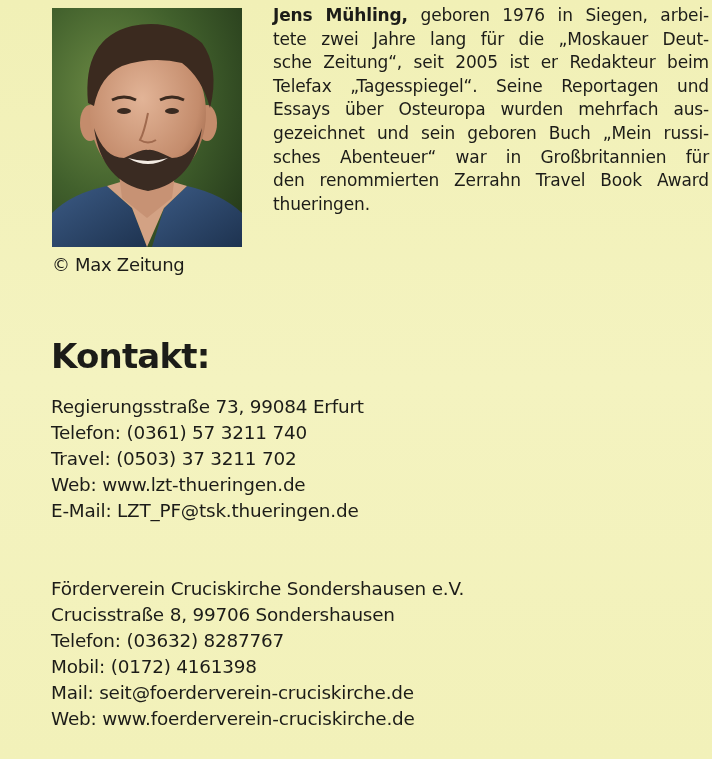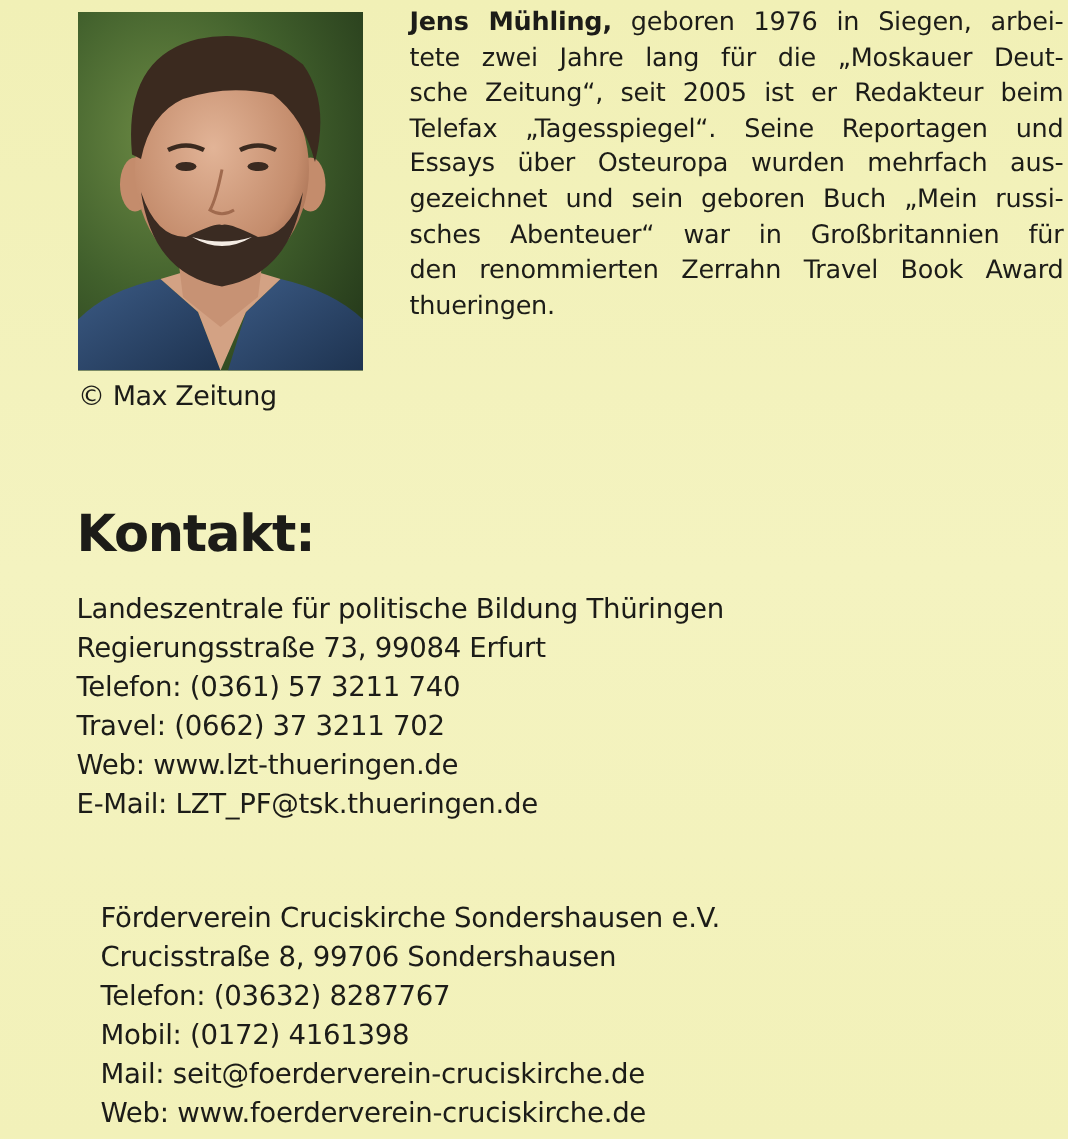--- a/index.html
+++ b/index.html
@@ -67,21 +67,21 @@
     }
     .block {
       position: absolute;
       left: 51px;
       font-size: 18.4px;
       line-height: 26px;
       letter-spacing: -0.2px;
     }
     .block .row { display: block; white-space: nowrap; }
     .block-lzt { top: 394px; }
-    .block-fv { top: 600px; margin-left: 16px; }
+    .block-fv { top: 576px; }
     a.link { color: inherit; text-decoration: none; }
   </style>
 </head>
 <body>
 
 <div class="photo" title="Portrait of Jens Mühling">
   <svg width="190" height="239" viewBox="0 0 190 239">
     <defs>
       <radialGradient id="bg" cx="0.3" cy="0.35" r="0.9">
         <stop offset="0" stop-color="#6c8a44"></stop>
@@ -136,24 +136,23 @@
   <span class="line">Essays über Osteuropa wurden mehrfach aus-</span>
   <span class="line">gezeichnet und sein geboren Buch „Mein russi-</span>
   <span class="line">sches Abenteuer“ war in Großbritannien für</span>
   <span class="line">den renommierten Zerrahn Travel Book Award</span>
   <span class="line last">thueringen.</span>
 </div>
 
 <div class="heading">Kontakt:</div>
 
 <div class="block block-lzt">
-  <span class="row">Landeszentrale für politische Bildung Thüringen</span>
   <span class="row">Regierungsstraße 73, 99084 Erfurt</span>
   <span class="row"><span>Telefon:</span> <span>(0361) 57 3211 740</span></span>
-  <span class="row"><span>Travel:</span> <span>(0662) 37 3211 702</span></span>
+  <span class="row"><span>Travel:</span> <span>(0503) 37 3211 702</span></span>
   <span class="row"><span>Web:</span> <a class="link">www.lzt-thueringen.de</a></span>
   <span class="row"><span>E-Mail:</span> <a class="link">LZT_PF@tsk.thueringen.de</a></span>
 </div>
 
 <div class="block block-fv">
   <span class="row">Förderverein Cruciskirche Sondershausen e.V.</span>
   <span class="row">Crucisstraße 8, 99706 Sondershausen</span>
   <span class="row"><span>Telefon:</span> <span>(03632) 8287767</span></span>
   <span class="row"><span>Mobil:</span> <span>(0172) 4161398</span></span>
   <span class="row"><span>Mail:</span> <a class="link">seit@foerderverein-cruciskirche.de</a></span>

